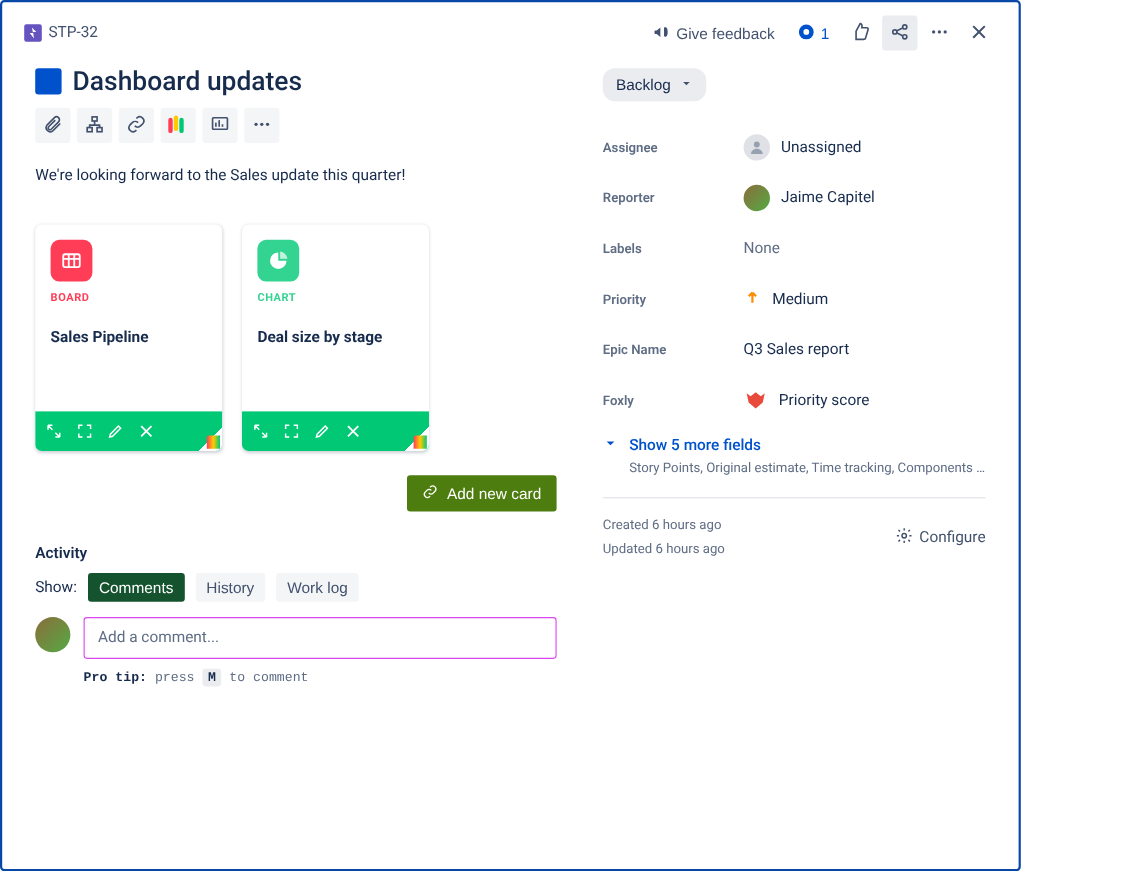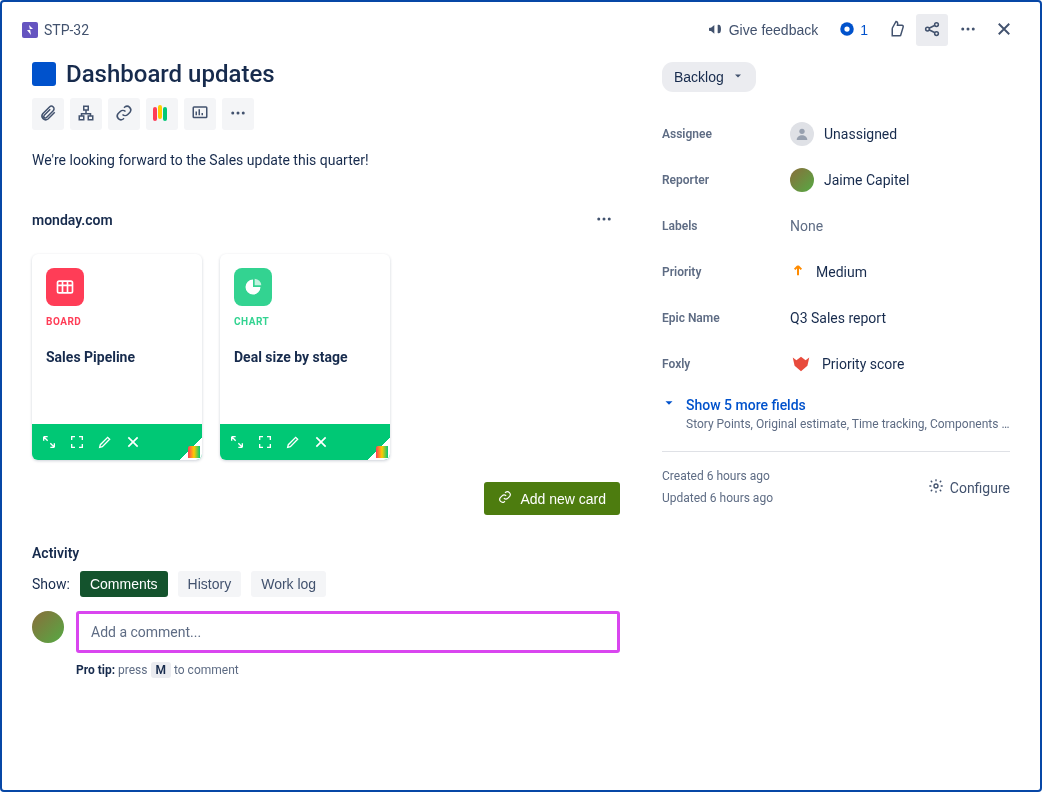--- a/index.html
+++ b/index.html
@@ -1,17 +1,17 @@
 <!DOCTYPE html>
 <html><head>
 <meta charset="utf-8">
 <style>
 * { box-sizing: border-box; margin: 0; padding: 0; }
 body { font-family: -apple-system, BlinkMacSystemFont, "Segoe UI", Roboto, sans-serif; background: #fff; color: #172b4d; }
-.modal { width: 1042px; height: 792px; border: 2px solid #0747a6; border-radius: 4px; display: flex; flex-direction: column; position: relative; }
+.modal { width: 928px; height: 792px; border: 2px solid #0747a6; border-radius: 4px; display: flex; flex-direction: column; position: relative; }
 .header { display: flex; align-items: center; padding: 12px 20px 6px 20px; }
 .breadcrumb { display: flex; align-items: center; gap: 6px; flex: 1; }
 .story-icon { width: 16px; height: 16px; background: #6554c0; border-radius: 2px; display: flex; align-items: center; justify-content: center; }
 .story-icon svg { width: 10px; height: 10px; }
 .issue-key { color: #42526e; font-size: 14px; }
 .header-actions { display: flex; align-items: center; gap: 4px; }
 .hdr-btn { background: none; border: none; width: 32px; height: 32px; display: flex; align-items: center; justify-content: center; cursor: pointer; border-radius: 3px; color: #42526e; }
 .hdr-btn.active { background: #ebecf0; }
 .feedback-btn { display: flex; align-items: center; gap: 6px; width: auto; padding: 0 8px; font-size: 14px; color: #42526e; }
 .watcher-btn { display: flex; align-items: center; gap: 4px; width: auto; padding: 0 8px; color: #0052cc; }
@@ -44,22 +44,22 @@
 .mcard-corner { position: absolute; right: 0; bottom: 0; width: 22px; height: 22px; background: linear-gradient(135deg, transparent 50%, #fff 50%); }
 .mcard-corner::after { content: ""; position: absolute; right: 2px; bottom: 2px; width: 12px; height: 12px; background: linear-gradient(90deg, #ff3d57, #ffcb00, #00c875); border-top-left-radius: 2px; }
 .add-card-btn { background: #4d7c0f; color: #fff; border: none; padding: 8px 14px; border-radius: 3px; font-size: 14px; display: flex; align-items: center; gap: 8px; cursor: pointer; float: right; margin-bottom: 20px; }
 .activity-section { clear: both; padding-top: 10px; }
 .show-row { display: flex; align-items: center; gap: 10px; margin-top: 8px; margin-bottom: 14px; }
 .show-label { font-size: 14px; color: #172b4d; }
 .tab-btn { border: none; background: #f4f5f7; color: #42526e; padding: 5px 10px; border-radius: 3px; font-size: 14px; cursor: pointer; }
 .tab-btn.active { background: #14532d; color: #fff; }
 .comment-row { display: flex; gap: 12px; align-items: flex-start; }
 .avatar { width: 32px; height: 32px; border-radius: 50%; background: linear-gradient(135deg,#8a6d3b,#5a4); flex-shrink: 0; }
-.comment-input { flex: 1; border: 3px solid #d946ef; border-radius: 3px; padding: 10px 12px; font-size: 14px; color: #5e6c84; background: #fff; cursor: text; }
-.protip { font-size: 12px; color: #5e6c84; margin-top: 10px; margin-left: 44px; }
+.comment-input { flex: 1; border: 1px solid #d946ef; border-radius: 3px; padding: 10px 12px; font-size: 14px; color: #5e6c84; background: #fff; cursor: text; }
+.protip { font-size: 12px; color: #5e6c84; margin-top: 10px; margin-left: 44px; font-family: Liberation Mono, monospace; }
 .protip b { color: #172b4d; }
 .key-badge { background: #ebecf0; border-radius: 3px; padding: 1px 5px; font-weight: 600; color: #172b4d; }
 .status-btn { background: #ebecf0; border: none; padding: 7px 12px; border-radius: 11px; font-size: 14px; color: #172b4d; display: flex; align-items: center; gap: 8px; cursor: pointer; margin-bottom: 22px; }
 .field-row { display: flex; align-items: center; min-height: 40px; margin-bottom: 6px; }
 .field-label { width: 128px; font-size: 12px; font-weight: 600; color: #5e6c84; }
 .field-value { flex: 1; display: flex; align-items: center; gap: 10px; font-size: 14px; color: #172b4d; }
 .assignee-avatar { width: 24px; height: 24px; border-radius: 50%; background: #dfe1e6; display: flex; align-items: center; justify-content: center; }
 .reporter-avatar { width: 24px; height: 24px; border-radius: 50%; background: linear-gradient(135deg,#8a6d3b,#5a4); }
 .none-val { color: #5e6c84; }
 .prio-icon { color: #ff8b00; font-size: 16px; }
@@ -193,30 +193,20 @@
           <span><svg width="18" height="18" viewBox="0 0 24 24" fill="#42526e">
                   <circle cx="5" cy="12" r="2"></circle>
                   <circle cx="12" cy="12" r="2"></circle>
                   <circle cx="19" cy="12" r="2"></circle>
                 </svg></span>
         </button>
       </div>
 
       <div class="description-text">We're looking forward to the Sales update this quarter!</div>
 
-      <div class="monday-header">
-        <div class="monday-title">monday.com</div>
-        <button class="hdr-btn">
-          <span><svg width="18" height="18" viewBox="0 0 24 24" fill="#42526e">
-                  <circle cx="5" cy="12" r="2"></circle>
-                  <circle cx="12" cy="12" r="2"></circle>
-                  <circle cx="19" cy="12" r="2"></circle>
-                </svg></span>
-        </button>
-      </div>
 
       <div class="cards-row">
         <div class="mcard">
           <div class="mcard-body">
             <div class="mcard-icon board">
               <svg width="20" height="20" viewBox="0 0 24 24" fill="none" stroke="#fff" stroke-width="2">
                     <rect x="3" y="5" width="18" height="14" rx="2"></rect>
                     <path d="M3 10h18M9 5v14M15 5v14"></path>
                   </svg>
             </div>

